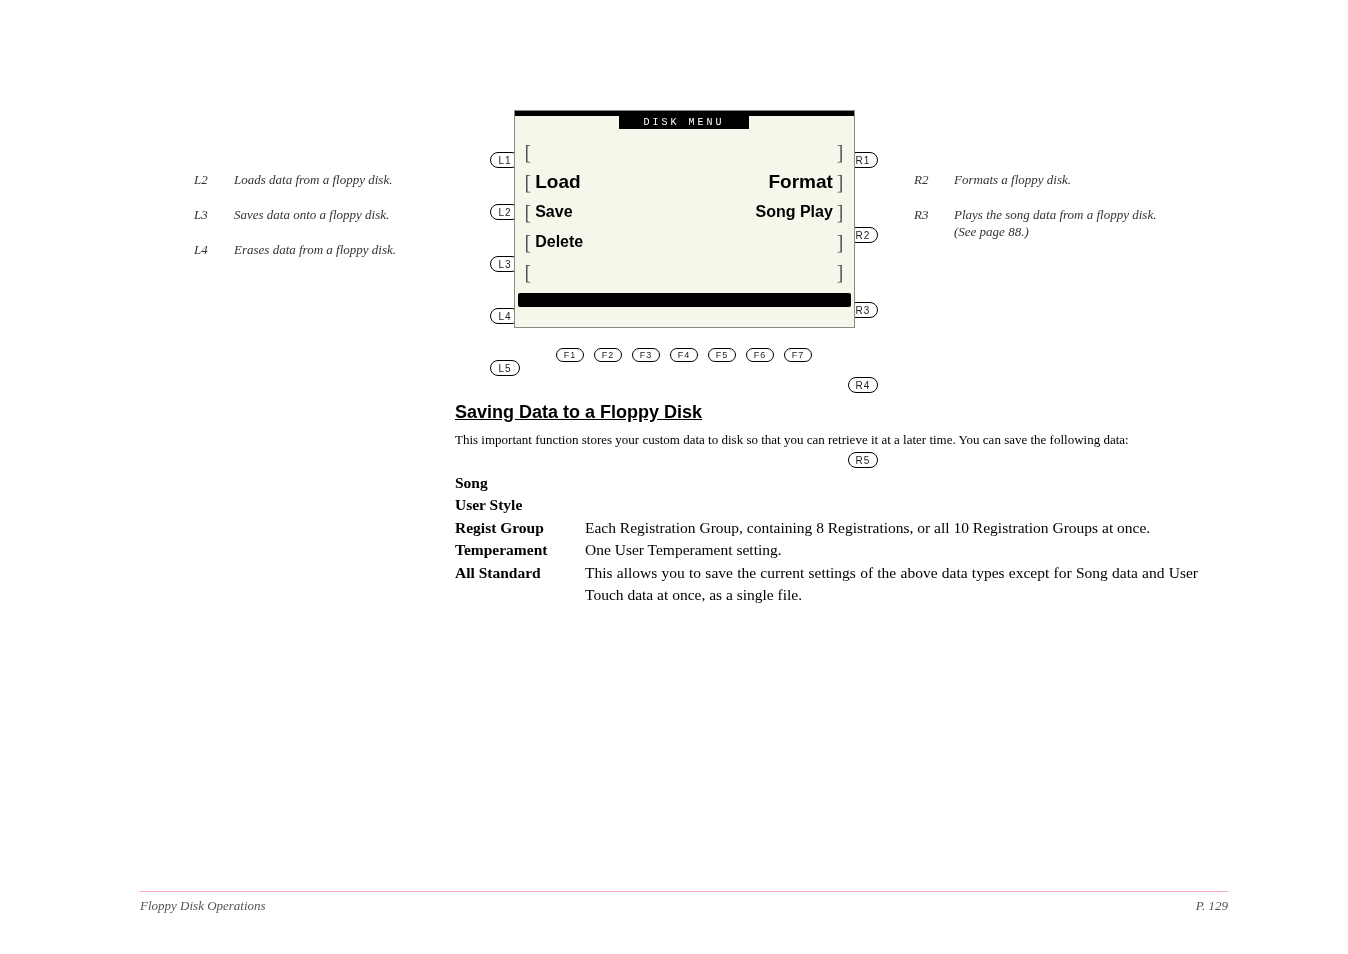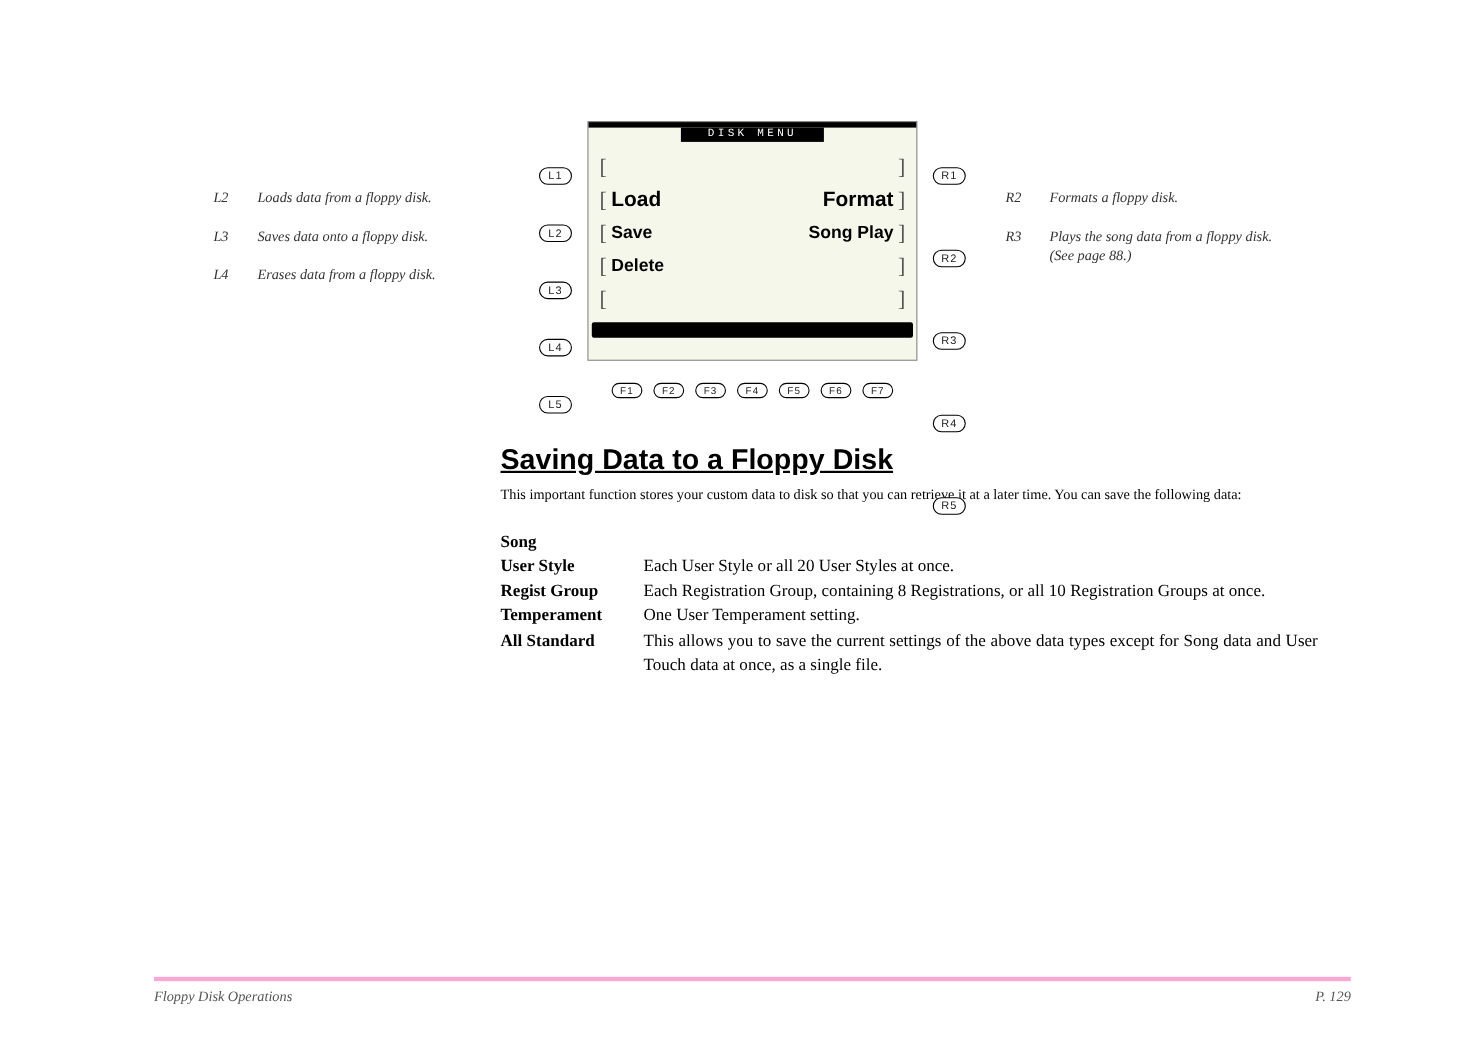--- a/index.html
+++ b/index.html
@@ -29,21 +29,21 @@
   .rightnotes { padding-top: 62px; padding-left: 20px; }
   .note-row { display: flex; margin-bottom: 18px; }
   .note-key { width: 40px; flex-shrink: 0; }
   .note-txt { }
   
   .panel {
     width: 420px;
     flex-shrink: 0;
   }
   .screen {
-    width: 300px;
+    width: 341px;
     margin: 0 auto;
     background: #f6f7eb;
     border: 1px solid #888;
     position: relative;
     padding-bottom: 20px;
   }
   .screen-topcap { height: 5px; background: #000; }
   .screen-title {
     background: #000;
     color: #fff;
@@ -114,21 +114,21 @@
   .panel-wrap { position: relative; }
 
   
   .content {
     margin-left: 315px;
     margin-right: 30px;
   }
   h2.section {
     font-family: Arial, Helvetica, sans-serif;
     font-weight: 700;
-    font-size: 26px;
+    font-size: 18px;
     text-decoration: underline;
     margin-bottom: 8px;
     color: #000;
   }
   p.intro {
     font-family: 'Century Schoolbook', Georgia, serif;
     font-size: 13px;
     line-height: 1.45;
     margin-bottom: 22px;
     color: #000;
@@ -139,21 +139,21 @@
     line-height: 1.45;
   }
   .defrow { display: flex; }
   .dt { font-weight: 700; width: 130px; flex-shrink: 0; }
   .dd { text-align: justify; }
   .footer {
     position: absolute;
     bottom: 40px;
     left: 140px;
     right: 120px;
-    border-top: 4px solid #f9a8d4;
+    border-top: 1px solid #f9a8d4;
     padding-top: 6px;
     display: flex;
     justify-content: space-between;
     font-style: italic;
     font-family: Georgia, serif;
     font-size: 13px;
     color: #555;
   }
 </style>
 </head>
@@ -278,21 +278,20 @@
 <div class="content">
   <h2 class="section">Saving Data to a Floppy Disk</h2>
   <p class="intro">This important function stores your custom data to disk so that you can retrieve it at a later time. You can save the following data:</p>
 
   <div class="deflist">
     <div class="defrow">
       <div class="dt">Song</div>
     </div>
     <div class="defrow">
       <div class="dt">User Style</div>
-      <div class="dd">Each User Style or all 20 User Styles at once.</div>
     </div>
     <div class="defrow">
       <div class="dt">Regist Group</div>
       <div class="dd">Each Registration Group, containing 8 Registrations, or all 10 Registration Groups at once.</div>
     </div>
     <div class="defrow">
       <div class="dt">Temperament</div>
       <div class="dd">One User Temperament setting.</div>
     </div>
     <div class="defrow">

